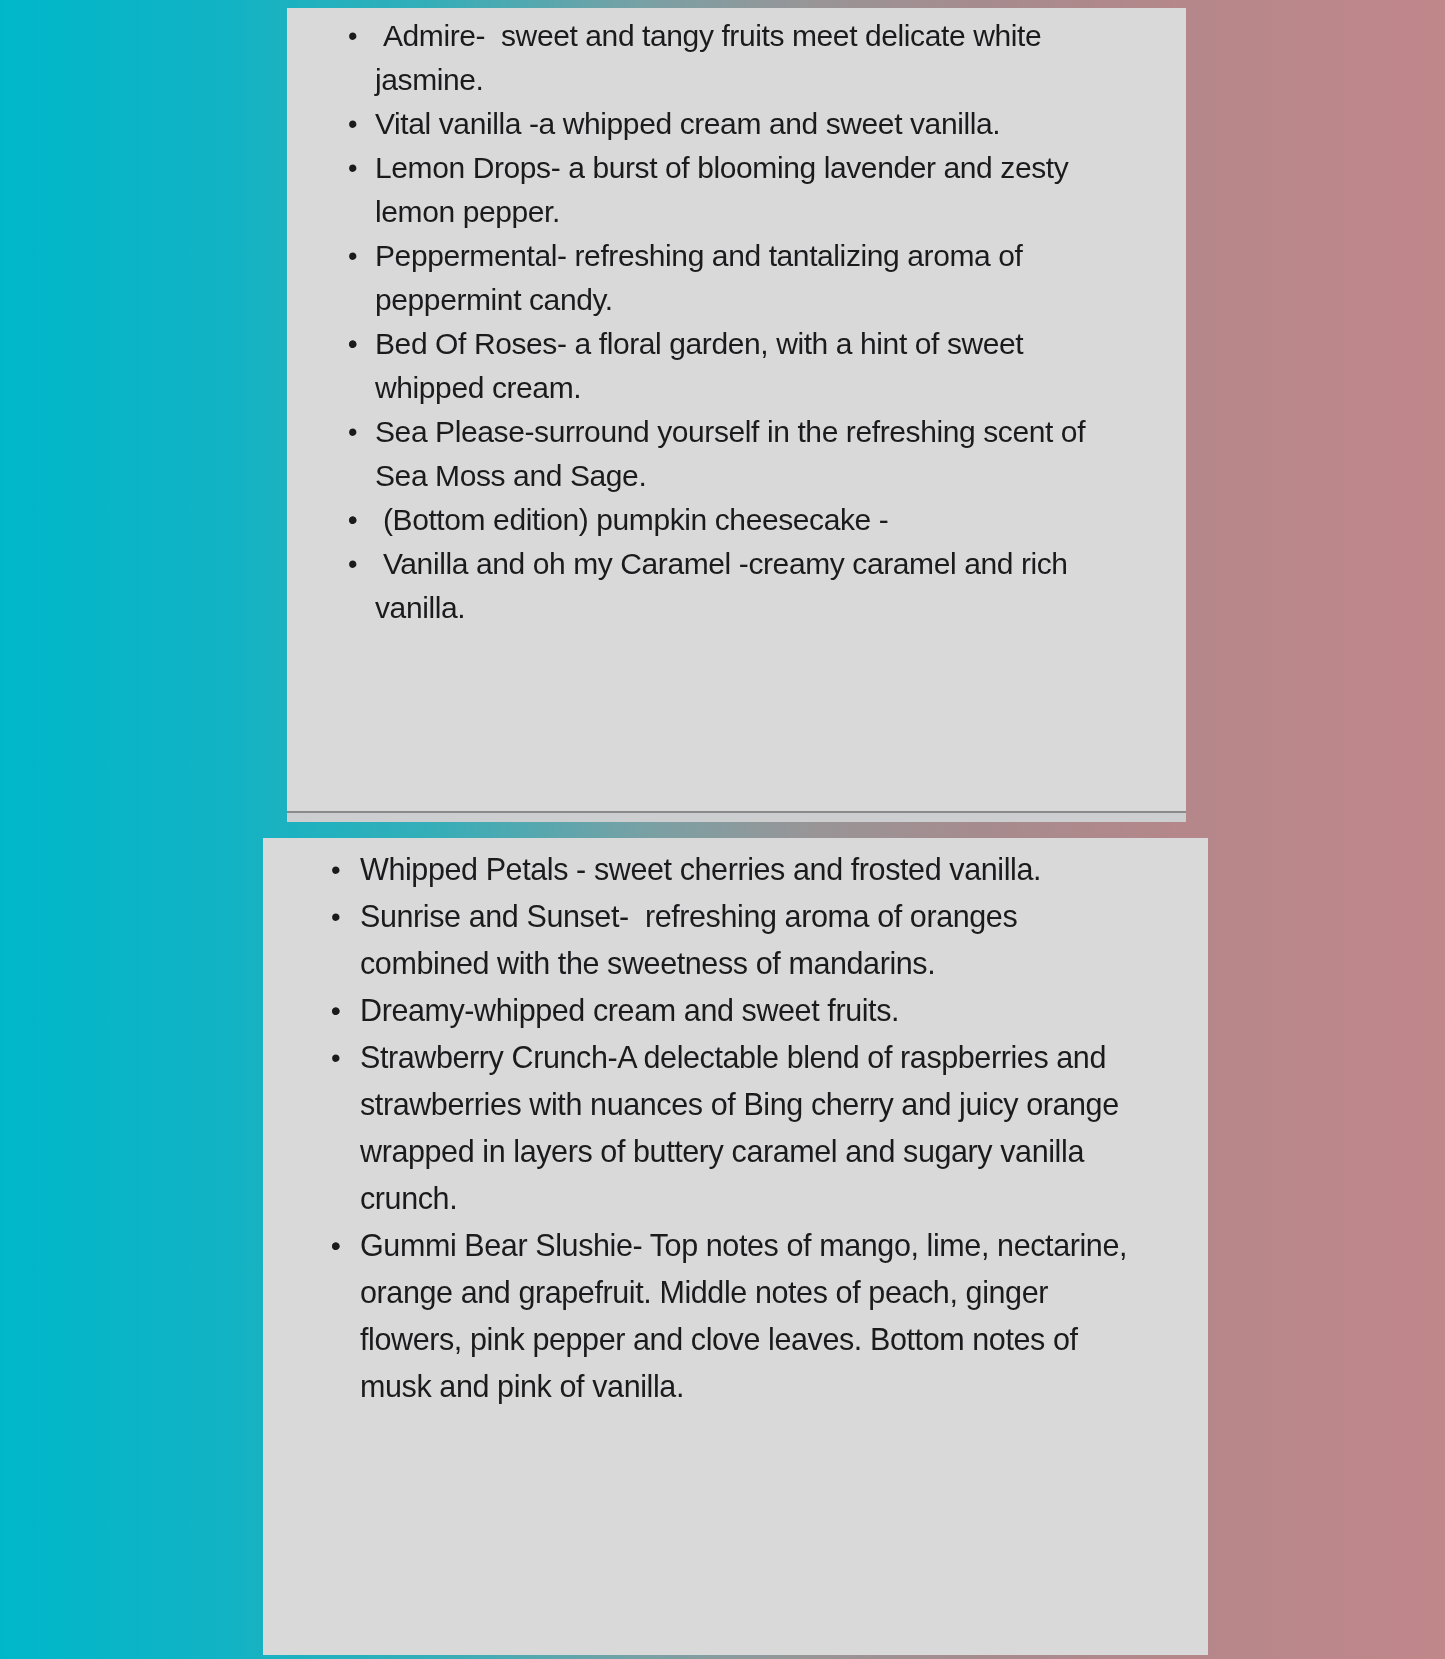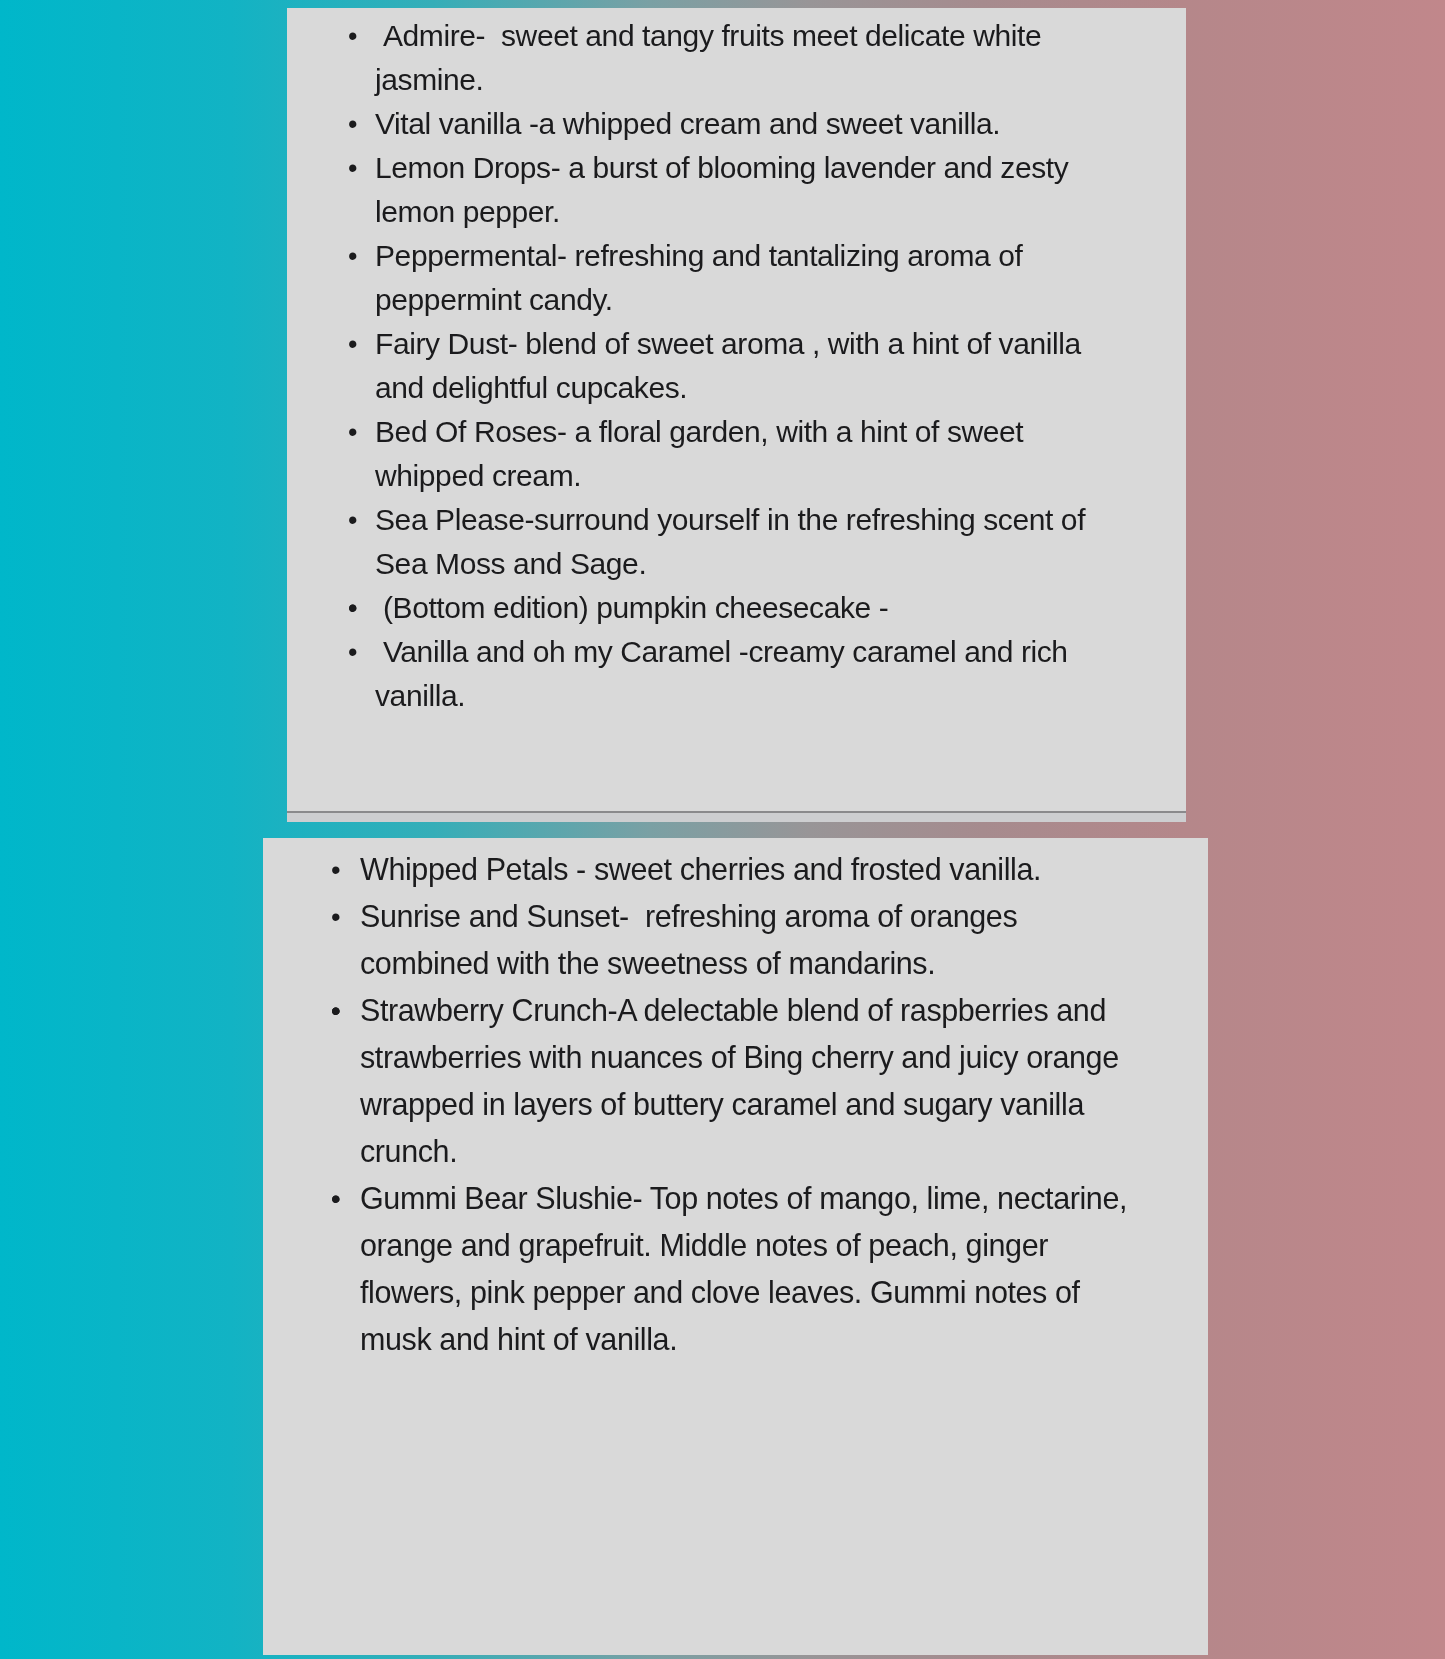--- a/index.html
+++ b/index.html
@@ -96,21 +96,20 @@
         <span class="item-text">Lemon Drops- a burst of blooming lavender and zesty lemon pepper.</span>
       </li>
 
       <li>
         <span class="bullet">•</span>
         <span class="item-text">Peppermental- refreshing and tantalizing aroma of peppermint candy.</span>
       </li>
 
       <li>
         <span class="bullet">•</span>
-        <span class="item-text">Fairy Dust- blend of sweet aroma , with a hint of vanilla and delightful cupcakes.</span>
       </li>
 
       <li>
         <span class="bullet">•</span>
         <span class="item-text">Bed Of Roses- a floral garden, with a hint of sweet whipped cream.</span>
       </li>
 
       <li>
         <span class="bullet">•</span>
         <span class="item-text">Sea Please-surround yourself in the refreshing scent of Sea Moss and Sage.</span>
@@ -144,29 +143,30 @@
         <span class="bullet">•</span>
         <span class="item-text">Sunrise and Sunset-  refreshing aroma of oranges combined with the sweetness of mandarins.</span>
       </li>
 
       <li>
         <span class="bullet">•</span>
       </li>
 
       <li>
         <span class="bullet">•</span>
+        <span class="item-text">Dreamy-whipped cream and sweet fruits.</span>
       </li>
 
       <li>
         <span class="bullet">•</span>
         <span class="item-text">Strawberry Crunch-A delectable blend of raspberries and strawberries with nuances of Bing cherry and juicy orange wrapped in layers of buttery caramel and sugary vanilla crunch.</span>
       </li>
 
       <li>
         <span class="bullet">•</span>
       </li>
 
       <li>
         <span class="bullet">•</span>
-        <span class="item-text">Gummi Bear Slushie- Top notes of mango, lime, nectarine, orange and grapefruit. Middle notes of peach, ginger flowers, pink pepper and clove leaves. Gummi notes of musk and hint of vanilla.</span>
+        <span class="item-text">Gummi Bear Slushie- Top notes of mango, lime, nectarine, orange and grapefruit. Middle notes of peach, ginger flowers, pink pepper and clove leaves. Bottom notes of musk and pink of vanilla.</span>
       </li>
     </ul>
 </div>
 
 </body></html>

